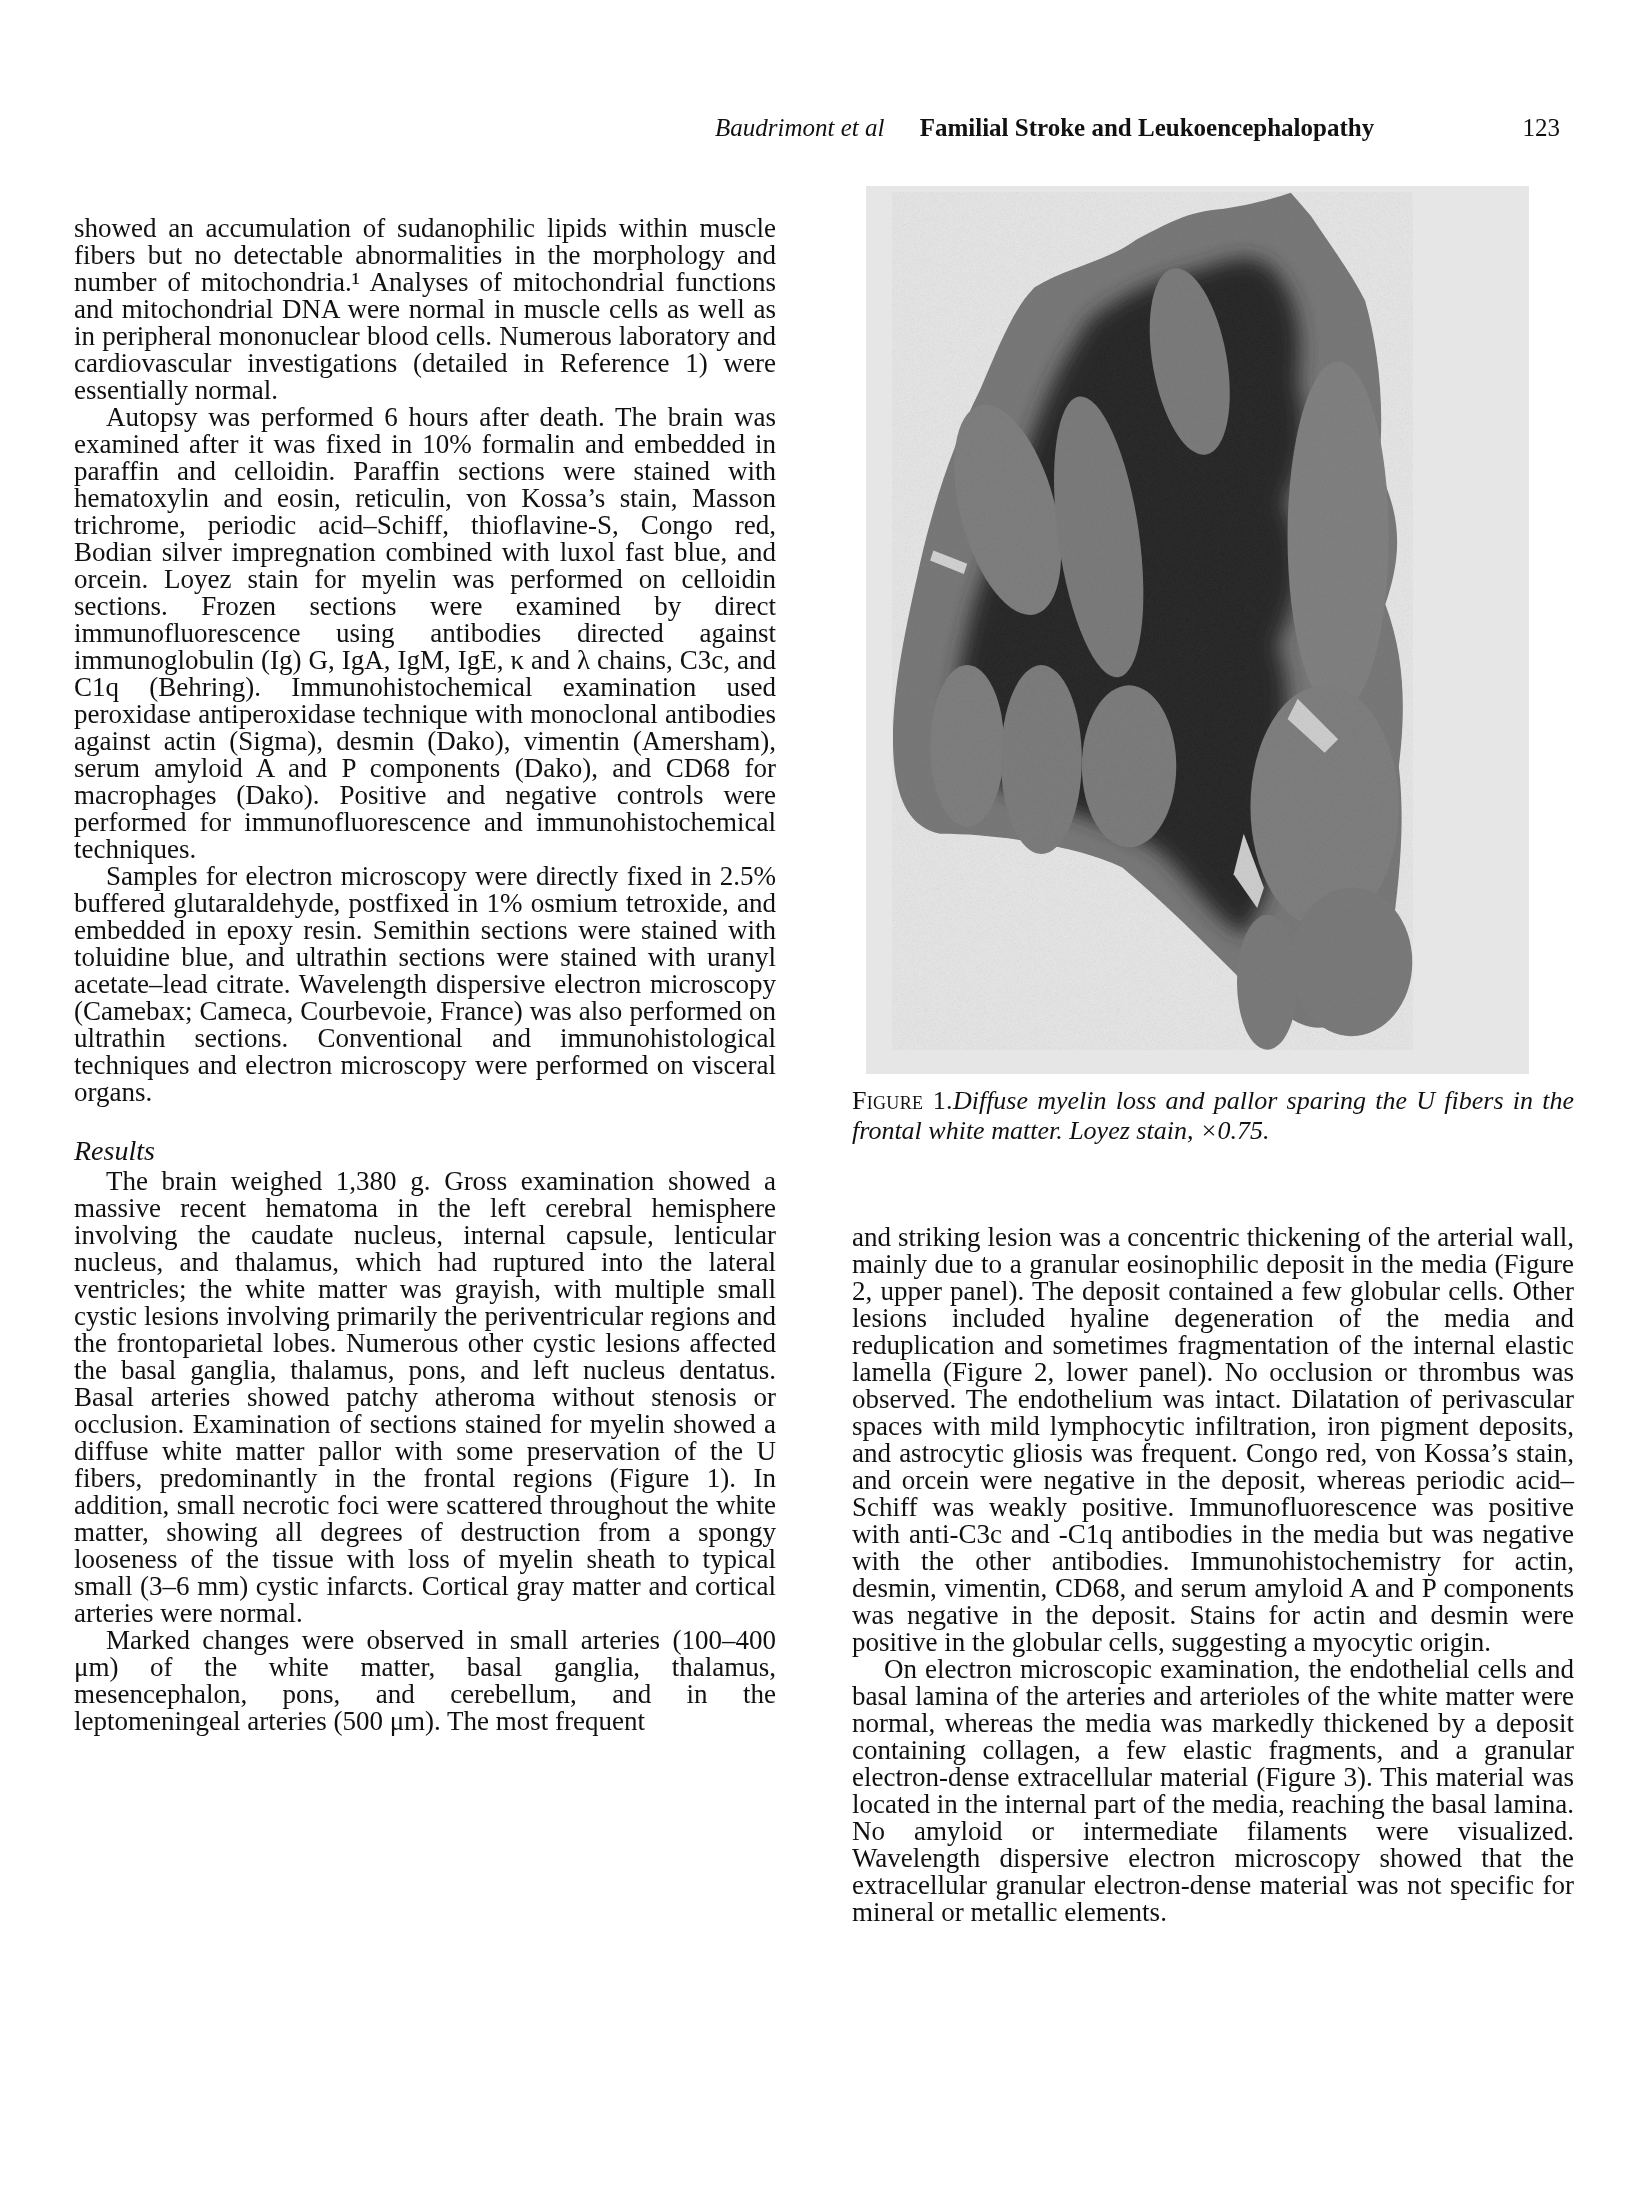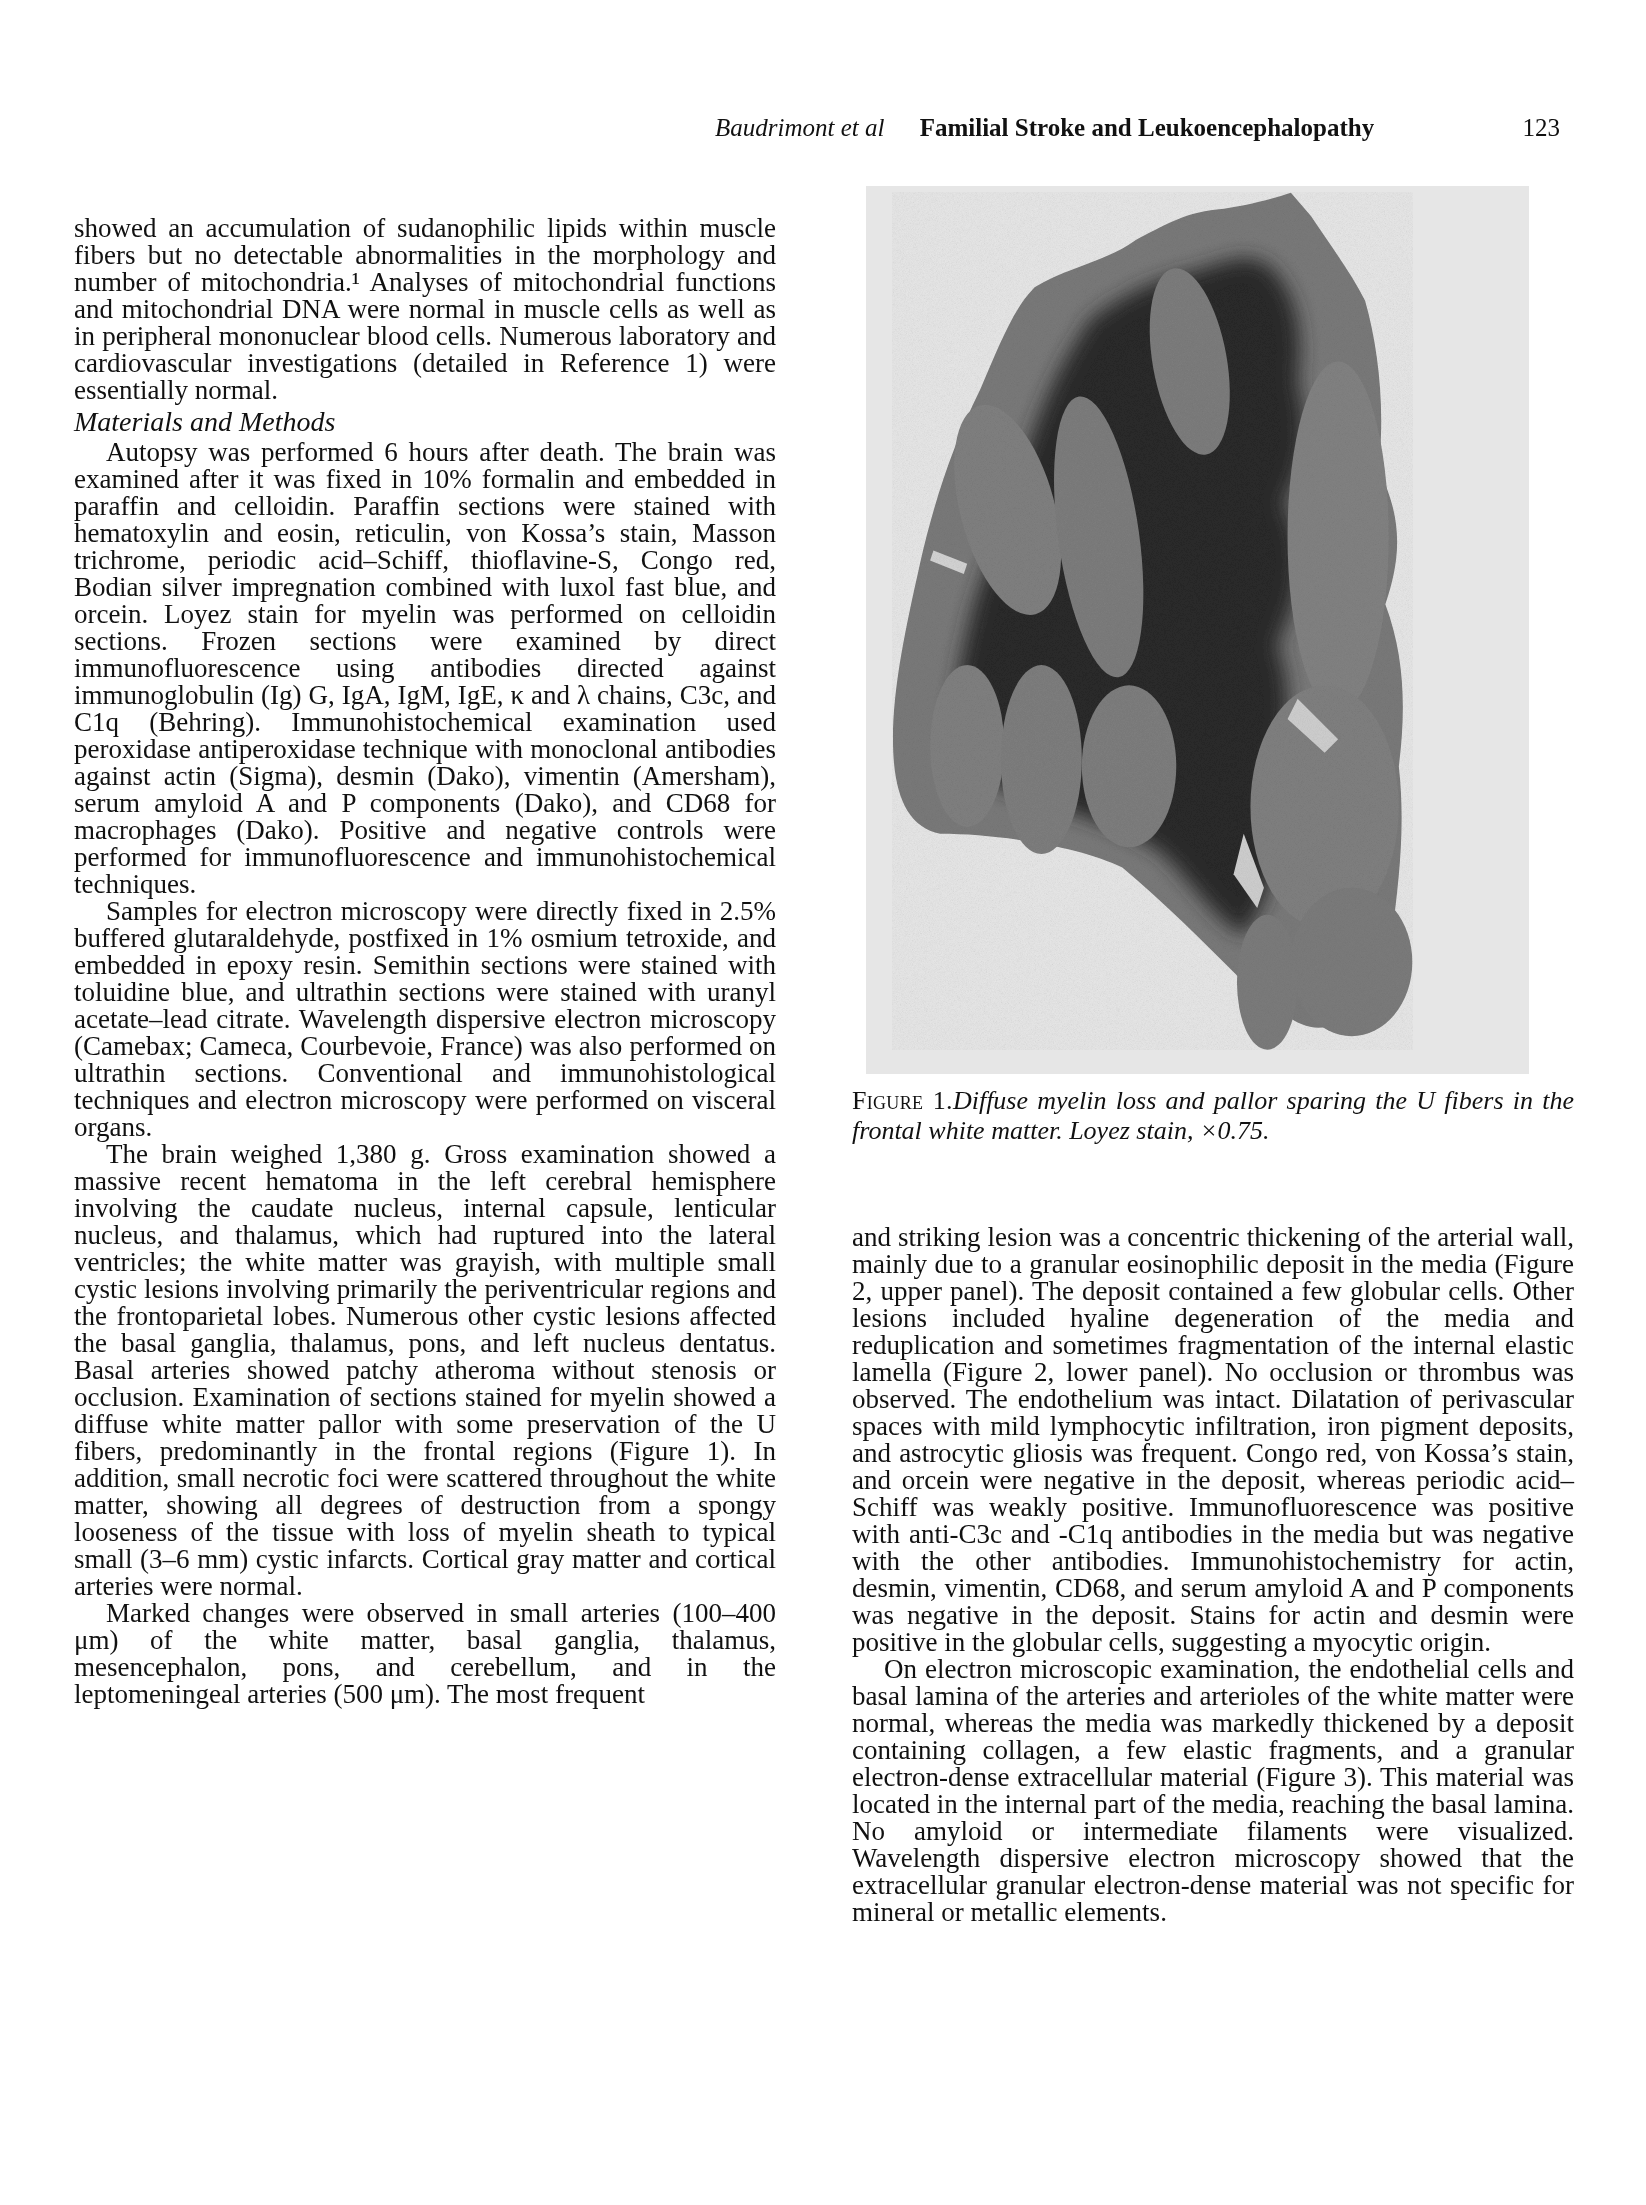--- a/index.html
+++ b/index.html
@@ -49,23 +49,23 @@
 <body>
 
 <div class="running-head">
   <span class="authors">Baudrimont et al</span>
   <span class="title">Familial Stroke and Leukoencephalopathy</span>
   <span class="page">123</span>
 </div>
 
 <div class="col col-left">
   <p>showed an accumulation of sudanophilic lipids within muscle fibers but no detectable abnormalities in the morphology and number of mitochondria.¹ Analyses of mitochondrial functions and mitochondrial DNA were normal in muscle cells as well as in peripheral mononuclear blood cells. Numerous laboratory and cardiovascular investigations (detailed in Reference 1) were essentially normal.</p>
-  <div class="subsection">Materials and Methods</div>
   <p class="indent">Autopsy was performed 6 hours after death. The brain was examined after it was fixed in 10% formalin and embedded in paraffin and celloidin. Paraffin sections were stained with hematoxylin and eosin, reticulin, von Kossa’s stain, Masson trichrome, periodic acid–Schiff, thioflavine-S, Congo red, Bodian silver impregnation combined with luxol fast blue, and orcein. Loyez stain for myelin was performed on celloidin sections. Frozen sections were examined by direct immunofluorescence using antibodies directed against immunoglobulin (Ig) G, IgA, IgM, IgE, κ and λ chains, C3c, and C1q (Behring). Immunohistochemical examination used peroxidase antiperoxidase technique with monoclonal antibodies against actin (Sigma), desmin (Dako), vimentin (Amersham), serum amyloid A and P components (Dako), and CD68 for macrophages (Dako). Positive and negative controls were performed for immunofluorescence and immunohistochemical techniques.</p>
   <p class="indent">Samples for electron microscopy were directly fixed in 2.5% buffered glutaraldehyde, postfixed in 1% osmium tetroxide, and embedded in epoxy resin. Semithin sections were stained with toluidine blue, and ultrathin sections were stained with uranyl acetate–lead citrate. Wavelength dispersive electron microscopy (Camebax; Cameca, Courbevoie, France) was also performed on ultrathin sections. Conventional and immunohistological techniques and electron microscopy were performed on visceral organs.</p>
+  <div class="subsection results">Results</div>
   <p class="indent">The brain weighed 1,380 g. Gross examination showed a massive recent hematoma in the left cerebral hemisphere involving the caudate nucleus, internal capsule, lenticular nucleus, and thalamus, which had ruptured into the lateral ventricles; the white matter was grayish, with multiple small cystic lesions involving primarily the periventricular regions and the frontoparietal lobes. Numerous other cystic lesions affected the basal ganglia, thalamus, pons, and left nucleus dentatus. Basal arteries showed patchy atheroma without stenosis or occlusion. Examination of sections stained for myelin showed a diffuse white matter pallor with some preservation of the U fibers, predominantly in the frontal regions (Figure 1). In addition, small necrotic foci were scattered throughout the white matter, showing all degrees of destruction from a spongy looseness of the tissue with loss of myelin sheath to typical small (3–6 mm) cystic infarcts. Cortical gray matter and cortical arteries were normal.</p>
   <p class="indent">Marked changes were observed in small arteries (100–400 μm) of the white matter, basal ganglia, thalamus, mesencephalon, pons, and cerebellum, and in the leptomeningeal arteries (500 μm). The most frequent</p>
 </div>
 
 <div class="figure">
   <svg viewBox="0 0 983 1316" preserveAspectRatio="none">
     <defs>
       <filter id="grain" x="0" y="0" width="100%" height="100%">
         <feTurbulence type="fractalNoise" baseFrequency="0.9" numOctaves="2" seed="3" result="n"></feTurbulence>
         <feColorMatrix type="saturate" values="0" in="n" result="g"></feColorMatrix>

